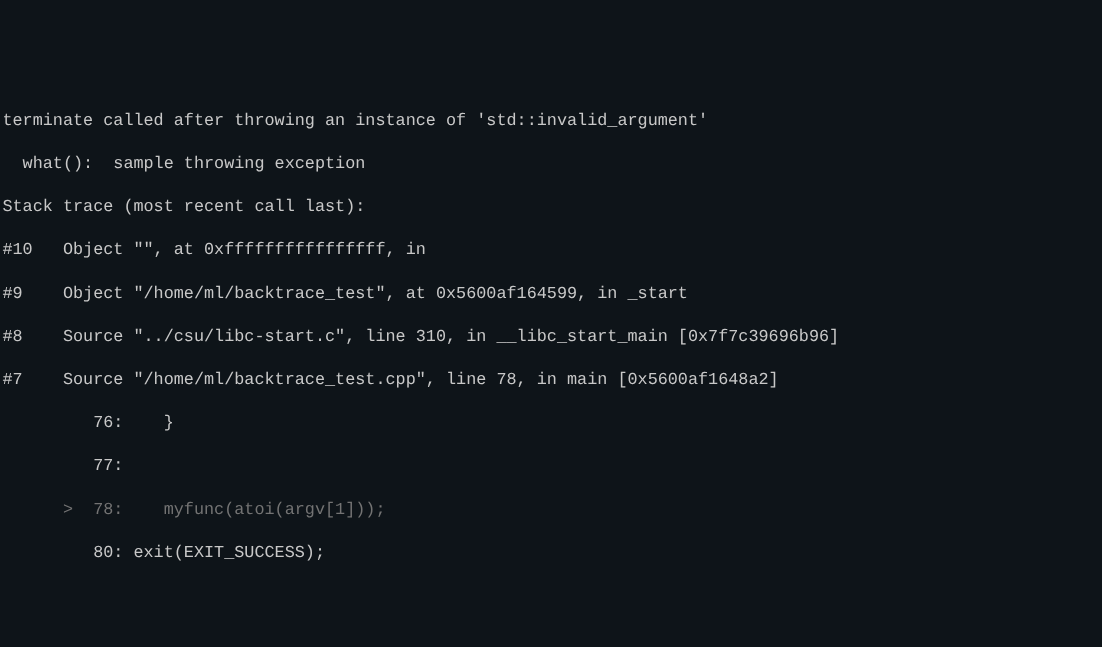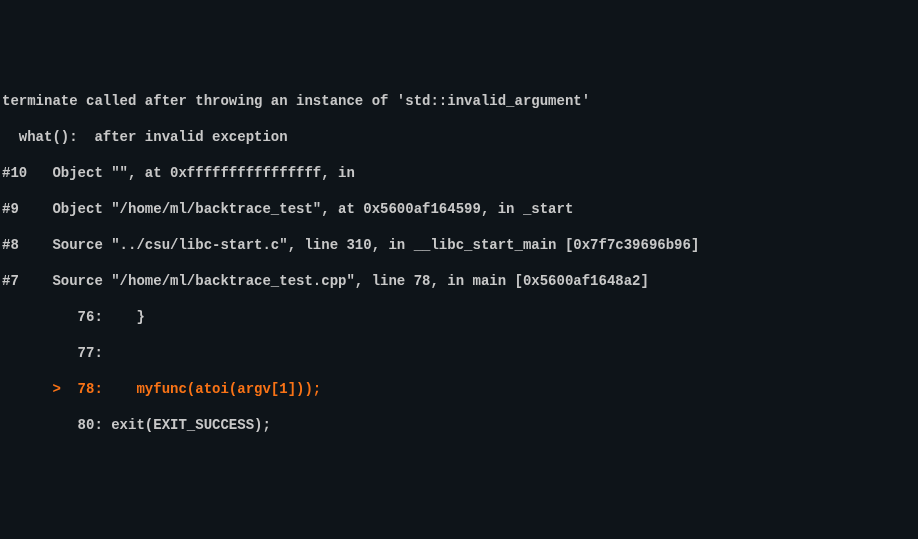--- a/index.html
+++ b/index.html
@@ -14,34 +14,34 @@
       font-size: 14px;
       line-height: 18px;
       padding: 2px 2px;
       width: 918px;
       height: 539px;
       white-space: pre;
       overflow: hidden;
     }
     .line {
       display: block;
-      font-weight: bold;
     }
     .hl {
-      color: #f97316;
+      color: #737373;
     }
   </style>
 </head>
 <body>
 
 
 
 <div>
 <span class="line">terminate called after throwing an instance of 'std::invalid_argument'</span>
-<span class="line">  what():  after invalid exception</span>
+<span class="line">  what():  sample throwing exception</span>
+<span class="line">Stack trace (most recent call last):</span>
 <span class="line">#10   Object "", at 0xffffffffffffffff, in</span>
 <span class="line">#9    Object "/home/ml/backtrace_test", at 0x5600af164599, in _start</span>
 <span class="line">#8    Source "../csu/libc-start.c", line 310, in __libc_start_main [0x7f7c39696b96]</span>
 <span class="line">#7    Source "/home/ml/backtrace_test.cpp", line 78, in main [0x5600af1648a2]</span>
 <span class="line">         76:    }</span>
 <span class="line">         77:</span>
 <span class="line hl">      &gt;  78:    myfunc(atoi(argv[1]));</span>
 <span class="line">         80: exit(EXIT_SUCCESS);</span>
 
 

